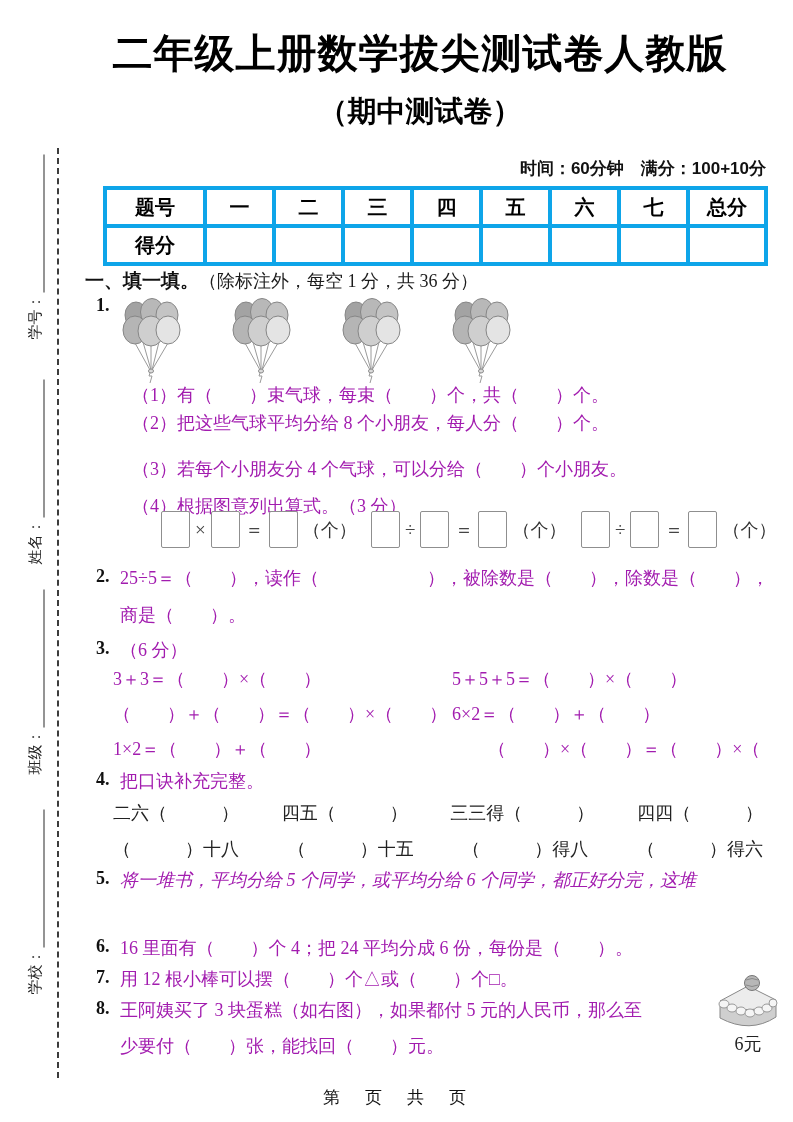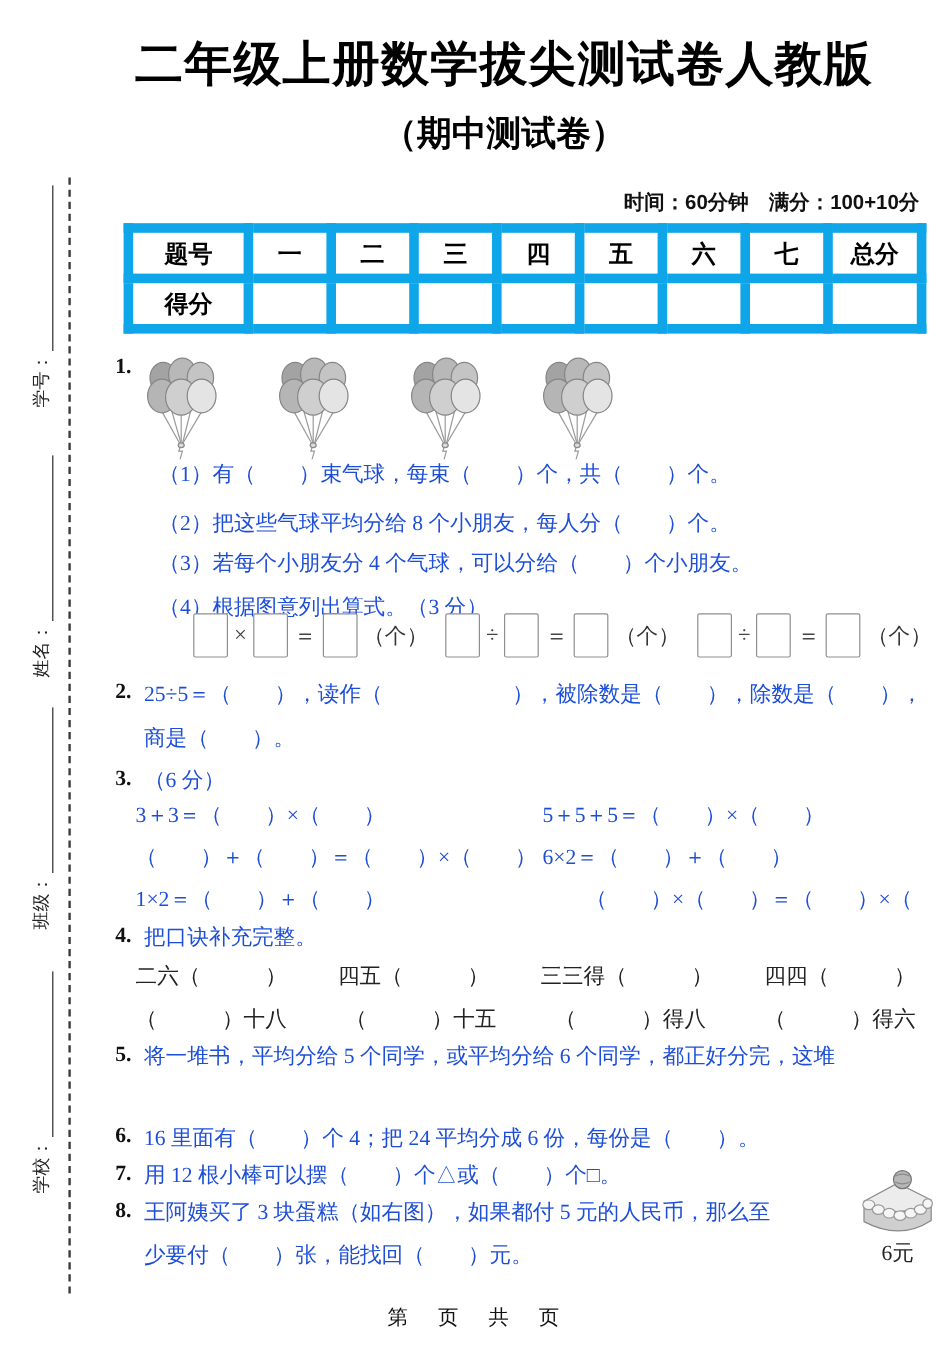--- a/index.html
+++ b/index.html
@@ -6,24 +6,24 @@
   .page{position:relative;width:793px;height:1122px;background:#fff;overflow:hidden;
         font-family:"Liberation Serif", serif;color:#1c1c1c;}
   .abs{position:absolute;}
   .title{top:26px;left:70px;width:700px;text-align:center;
          font-family:"Liberation Sans",sans-serif;font-weight:700;font-size:40px;letter-spacing:1px;color:#000;}
   .subtitle{top:92px;left:70px;width:700px;text-align:center;
          font-family:"Liberation Sans",sans-serif;font-weight:700;font-size:29px;color:#000;}
   .info{top:157px;left:70px;width:696px;text-align:right;
         font-family:"Liberation Sans",sans-serif;font-weight:700;font-size:17px;color:#111;}
   table.score{position:absolute;top:186px;left:103px;border-collapse:collapse;table-layout:fixed;}
-  table.score td{border:8px solid #0ea5e9;text-align:center;vertical-align:middle;
+  table.score td{border:4px solid #0ea5e9;text-align:center;vertical-align:middle;
         font-family:"Liberation Sans",sans-serif;font-weight:700;font-size:20px;
         height:34px;padding:0;color:#000;}
-  .qline{font-size:18px;white-space:nowrap;color:#1d4ed8;}
+  .qline{font-size:18px;white-space:nowrap;color:#a21caf;}
   .qnum{font-weight:700;color:#111;}
   .b{font-weight:700;color:#111;}
   .sec{font-size:19px;white-space:nowrap;}
   .eqgroup{display:flex;align-items:center;font-size:18px;color:#333;}
   .eqbox{display:inline-block;width:27px;height:35px;border:1.6px solid #8f8f8f;
          border-radius:2px;background:#fff;margin:0 5px;}
   .eqop{font-size:19px;color:#444;}
   .flexrow{display:flex;justify-content:space-between;font-size:18px;white-space:nowrap;color:#222;}
   .margin-line{position:absolute;left:57px;top:148px;height:930px;width:0;
          border-left:2px dashed #3c3c3c;}
@@ -92,20 +92,23 @@
       <td></td>
       <td></td>
       <td></td>
       <td></td>
       <td></td>
       <td></td>
     </tr>
   </tbody>
     </table>
 
+  <div class="abs sec" style="left:85px;top:268px;">
+    <span class="b">一、</span><span class="b">填一填。</span><span style="font-size:18px;">（除标注外，每空 1 分，共 36 分）</span>
+  </div>
 
   <div class="abs qline qnum" style="left:96px;top:295px;">1.</div>
 
   <svg class="abs" style="left:121px;top:297px;" width="62" height="86" viewBox="0 0 62 86">
     <g stroke="#9a9a9a" fill="none" stroke-width="1">
       <path d="M14 46 L29 73"></path>
         <path d="M30 48 L30 73"></path>
         <path d="M47 46 L31 73"></path>
       <path d="M22 45 L30 73"></path>
         <path d="M38 45 L31 73"></path>
@@ -173,21 +176,21 @@
       <ellipse cx="46" cy="18" rx="11" ry="13" fill="#c4c4c4"></ellipse>
       <ellipse cx="14" cy="33" rx="12" ry="14" fill="#b5b5b5"></ellipse>
       <ellipse cx="30" cy="34" rx="13" ry="15" fill="#cfcfcf"></ellipse>
       <ellipse cx="47" cy="33" rx="12" ry="14" fill="#e4e4e4"></ellipse>
     </g>
     <path d="M30 73 L28 79 L31 79 L29 86" fill="none" stroke="#9a9a9a"></path>
     <ellipse cx="30" cy="74" rx="2.5" ry="2" fill="#dcdcdc" stroke="#8a8a8a"></ellipse>
   </svg>
 
   <div class="abs qline" style="left:132px;top:383px;">（1）有（　　）束气球，每束（　　）个，共（　　）个。</div>
-  <div class="abs qline" style="left:132px;top:424px;">（2）把这些气球平均分给 8 个小朋友，每人分（　　）个。</div>
+  <div class="abs qline" style="left:132px;top:411px;">（2）把这些气球平均分给 8 个小朋友，每人分（　　）个。</div>
   <div class="abs qline" style="left:132px;top:457px;">（3）若每个小朋友分 4 个气球，可以分给（　　）个小朋友。</div>
   <div class="abs qline" style="left:132px;top:494px;">（4）根据图意列出算式。（3 分）</div>
 
   <div class="abs eqgroup" style="left:156px;top:511px;">
     <span class="eqbox"></span>
       <span class="eqop">×</span>
       <span class="eqbox"></span>
       <span class="eqop">＝</span>
       <span class="eqbox"></span>
       <span>（个）</span>
@@ -231,21 +234,21 @@
     <span>四四（　　　）</span>
   </div>
   <div class="abs flexrow" style="left:113px;top:837px;width:650px;text-align:right;">
     <span>（　　　）十八</span>
     <span>（　　　）十五</span>
     <span>（　　　）得八</span>
     <span>（　　　）得六</span>
   </div>
 
   <div class="abs qline qnum" style="left:96px;top:868px;">5.</div>
-  <div class="abs qline" style="left:120px;top:868px;">将一堆书，平均分给 5 个同学，或平均分给 6 个同学，都正好分完，这堆</div>
+  <div class="abs qline" style="left:120px;top:868px;font-style:italic;">将一堆书，平均分给 5 个同学，或平均分给 6 个同学，都正好分完，这堆</div>
 
   <div class="abs qline qnum" style="left:96px;top:936px;">6.</div>
   <div class="abs qline" style="left:120px;top:936px;">16 里面有（　　）个 4；把 24 平均分成 6 份，每份是（　　）。</div>
 
   <div class="abs qline qnum" style="left:96px;top:967px;">7.</div>
   <div class="abs qline" style="left:120px;top:967px;">用 12 根小棒可以摆（　　）个△或（　　）个□。</div>
 
   <div class="abs qline qnum" style="left:96px;top:998px;">8.</div>
   <div class="abs qline" style="left:120px;top:998px;">王阿姨买了 3 块蛋糕（如右图），如果都付 5 元的人民币，那么至</div>
   <div class="abs qline" style="left:120px;top:1034px;">少要付（　　）张，能找回（　　）元。</div>

